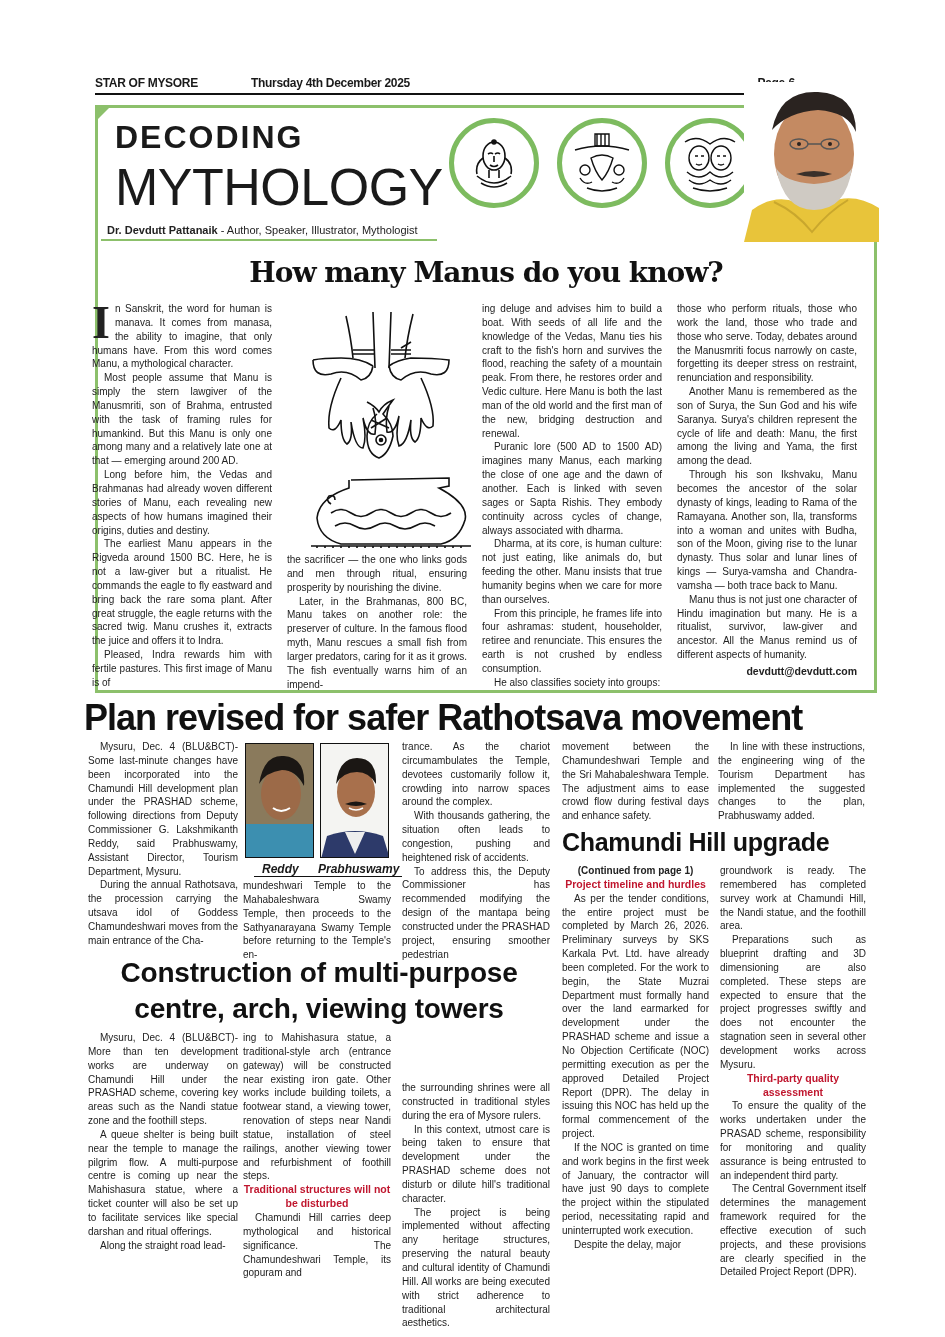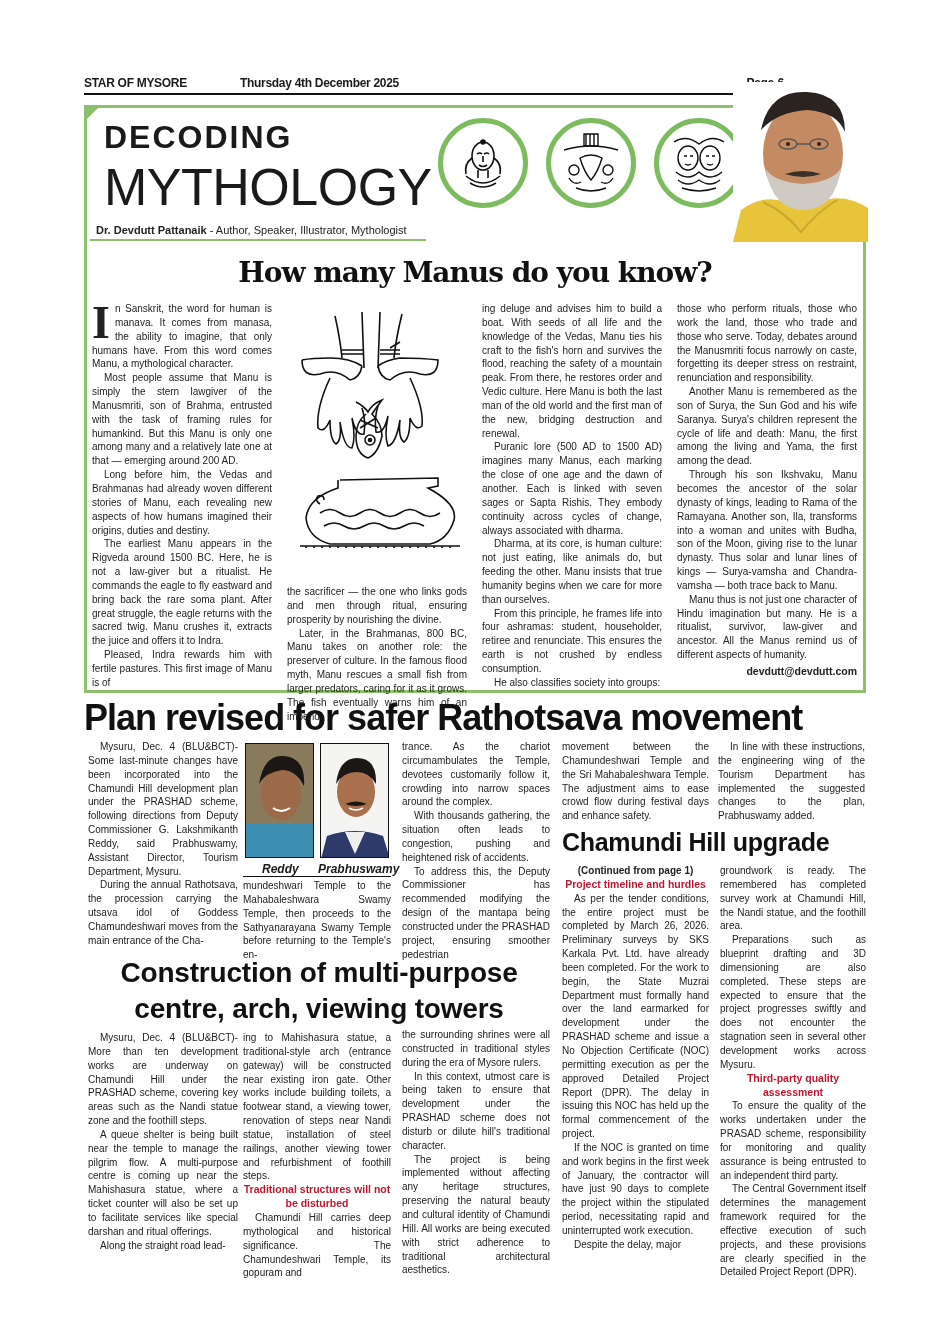--- a/index.html
+++ b/index.html
@@ -1,18 +1,18 @@
 <!DOCTYPE html>
 <html><head>
 <meta charset="utf-8">
 <style>
 *{box-sizing:border-box;margin:0;padding:0;}
 html,body{width:945px;height:1337px;background:#fff;overflow:hidden;}
 body{position:relative;font-family:"Liberation Sans",sans-serif;color:#1a1a1a;}
-.abs{position:absolute;}
+.abs{position:absolute;margin-left:11px;}
 .mast{left:84px;top:76px;width:784px;height:16px;font-size:12px;font-weight:bold;font-family:"Liberation Sans",sans-serif;letter-spacing:-0.3px;}
 .mast .paper{position:absolute;left:0;top:0;}
 .mast .date{position:absolute;left:156px;top:0;}
 .mast .page{position:absolute;right:84px;top:0;}
 .mast-rule{left:84px;top:93px;width:784px;height:2px;background:#111;}
 .box{left:84px;top:105px;width:782px;height:588px;border:3px solid #8cc06b;border-bottom-width:3px;}
 .tri{left:86px;top:106px;width:0;height:0;border-left:14px solid #8cc06b;border-bottom:14px solid transparent;}
 .decoding{left:104px;top:115px;font-size:32px;font-weight:bold;letter-spacing:2px;color:#1a1a1a;line-height:44px;}
 .mythology{left:104px;top:158px;font-size:52px;font-weight:normal;color:#1a1a1a;line-height:58px;letter-spacing:-0.5px;}
 .byline{left:96px;top:224px;font-size:11px;color:#222;}
@@ -135,21 +135,21 @@
     <path d="M70 112 L88 120 M70 120 L86 110"></path>
     <path d="M50 172 L148 170 L148 178 L138 180 Q168 196 164 212 Q158 232 140 236 L40 236 Q18 230 16 210 Q18 190 48 180 L48 172"></path>
     <path d="M30 205 Q40 198 50 205 T70 205 T90 205 T110 205 T130 205 T150 205"></path>
     <path d="M34 218 Q44 212 54 218 T74 218 T94 218 T114 218 T134 218"></path>
     <path d="M30 196 Q24 192 28 188 Q34 186 34 192"></path>
     <path d="M10 238 H170 M16 238 v4 M24 238 v4 M32 238 v4 M40 238 v4 M48 238 v4 M56 238 v4 M64 238 v4 M72 238 v4 M80 238 v4 M88 238 v4 M96 238 v4 M104 238 v4 M112 238 v4 M120 238 v4 M128 238 v4 M136 238 v4 M144 238 v4 M152 238 v4 M160 238 v4"></path>
   </g>
     </svg>
 </div>
 
-<div class="col" style="left:287px;top:553px;width:180px;margin-top:32px;">
+<div class="col" style="left:287px;top:553px;width:180px;">
   <p class="noind">the sacrificer — the one who links gods and men through ritual, ensuring prosperity by nourishing the divine.</p>
   <p>Later, in the Brahmanas, 800 BC, Manu takes on another role: the preserver of culture. In the famous flood myth, Manu rescues a small fish from larger predators, caring for it as it grows. The fish eventually warns him of an impend-</p>
 </div>
 
 <div class="col" style="left:482px;top:302px;width:180px;">
   <p class="noind">ing deluge and advises him to build a boat. With seeds of all life and the knowledge of the Vedas, Manu ties his craft to the fish's horn and survives the flood, reaching the safety of a mountain peak. From there, he restores order and Vedic culture. Here Manu is both the last man of the old world and the first man of the new, bridging destruction and renewal.</p>
   <p>Puranic lore (500 AD to 1500 AD) imagines many Manus, each marking the close of one age and the dawn of another. Each is linked with seven sages or Sapta Rishis. They embody continuity across cycles of change, always associated with dharma.</p>
   <p>Dharma, at its core, is human culture: not just eating, like animals do, but feeding the other. Manu insists that true humanity begins when we care for more than ourselves.</p>
   <p>From this principle, he frames life into four ashramas: student, householder, retiree and renunciate. This ensures the earth is not crushed by endless consumption.</p>
   <p>He also classifies society into groups:</p>
@@ -240,17 +240,17 @@
   <p>A queue shelter is being built near the temple to manage the pilgrim flow. A multi-purpose centre is coming up near the Mahishasura statue, where a ticket counter will also be set up to facilitate services like special darshan and ritual offerings.</p>
   <p>Along the straight road lead-</p>
 </div>
 
 <div class="col" style="left:243px;top:1031px;width:148px;">
   <p class="noind">ing to Mahishasura statue, a traditional-style arch (entrance gateway) will be constructed near existing iron gate. Other works include building toilets, a footwear stand, a viewing tower, renovation of steps near Nandi statue, installation of steel railings, another viewing tower and refurbishment of foothill steps.</p>
   <div class="red">Traditional structures will not be disturbed</div>
   <p>Chamundi Hill carries deep mythological and historical significance. The Chamundeshwari Temple, its gopuram and</p>
 </div>
 
-<div class="col" style="left:402px;top:1028px;width:148px;">
+<div class="col" style="left:402px;top:1081px;width:148px;">
   <p class="noind">the surrounding shrines were all constructed in traditional styles during the era of Mysore rulers.</p>
   <p>In this context, utmost care is being taken to ensure that development under the PRASHAD scheme does not disturb or dilute hill's traditional character.</p>
   <p>The project is being implemented without affecting any heritage structures, preserving the natural beauty and cultural identity of Chamundi Hill. All works are being executed with strict adherence to traditional architectural aesthetics.</p>
 </div>
 
 </body></html>

